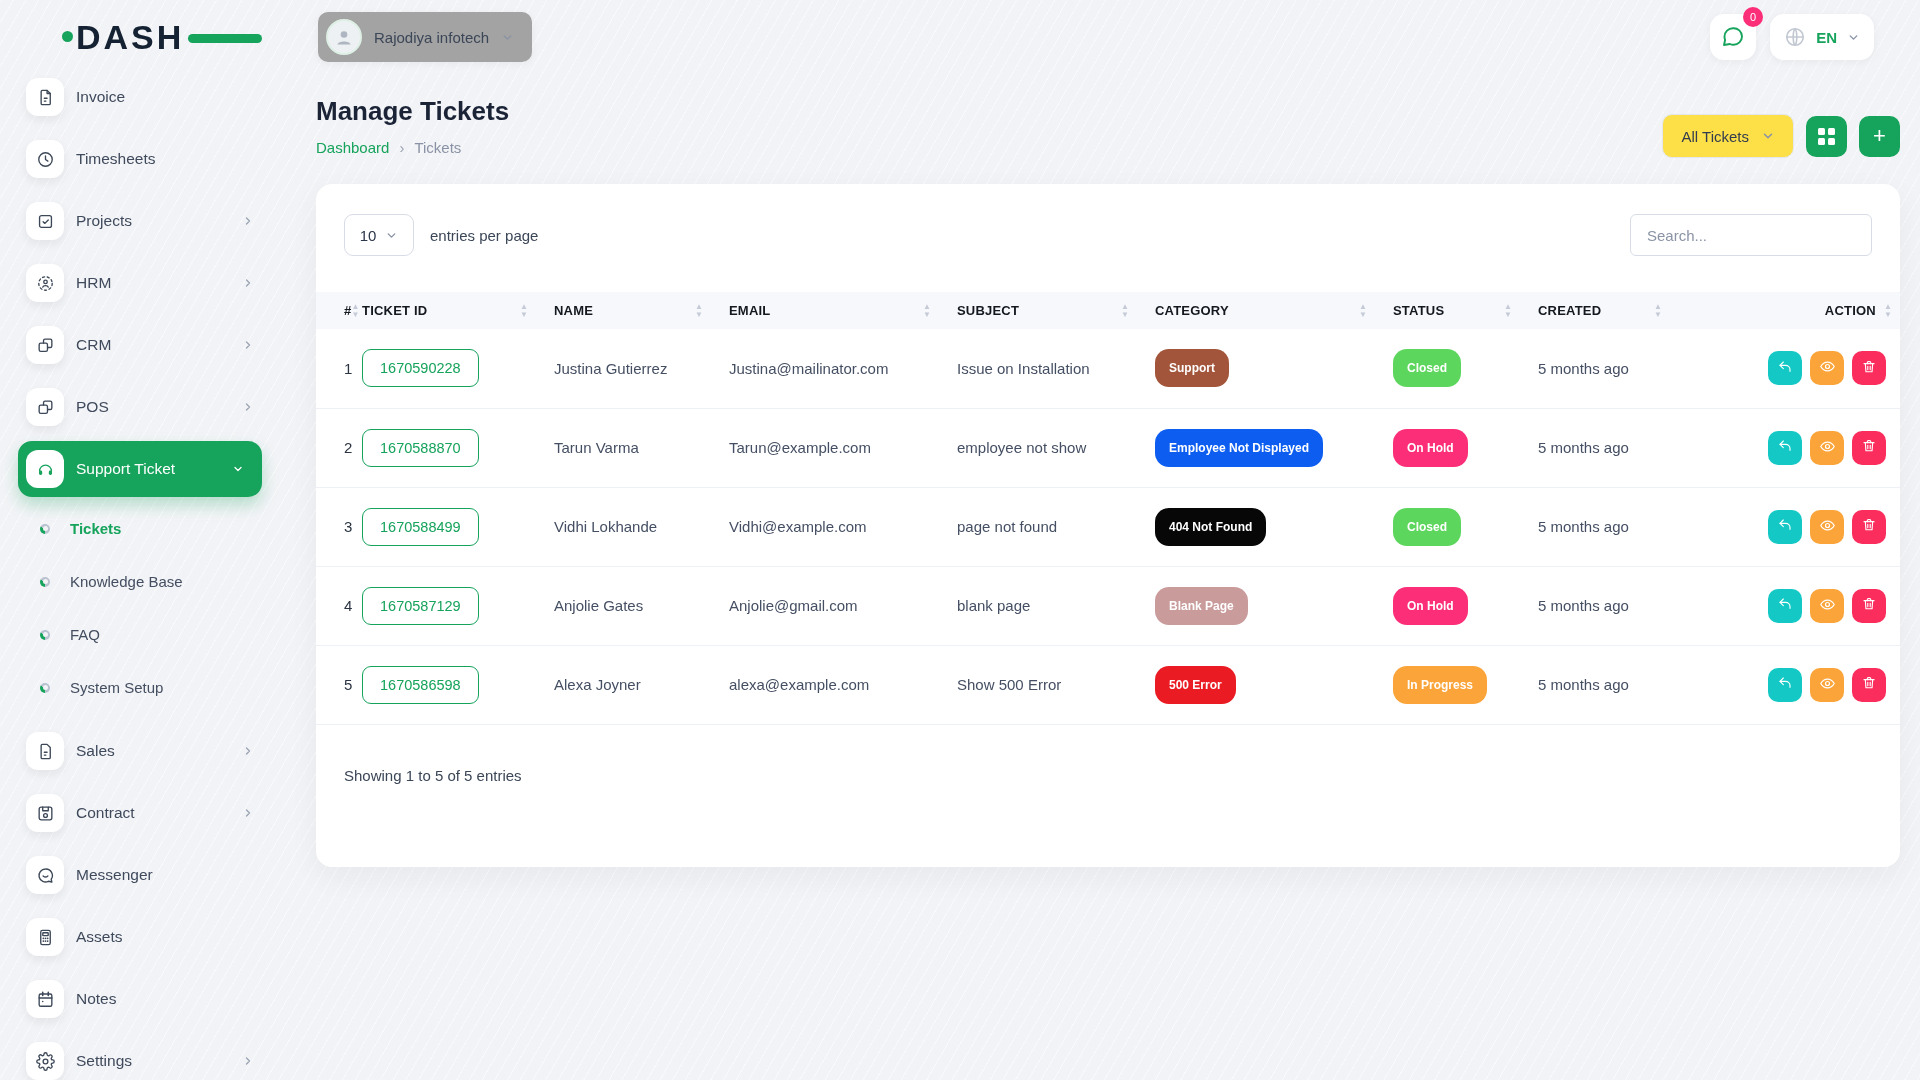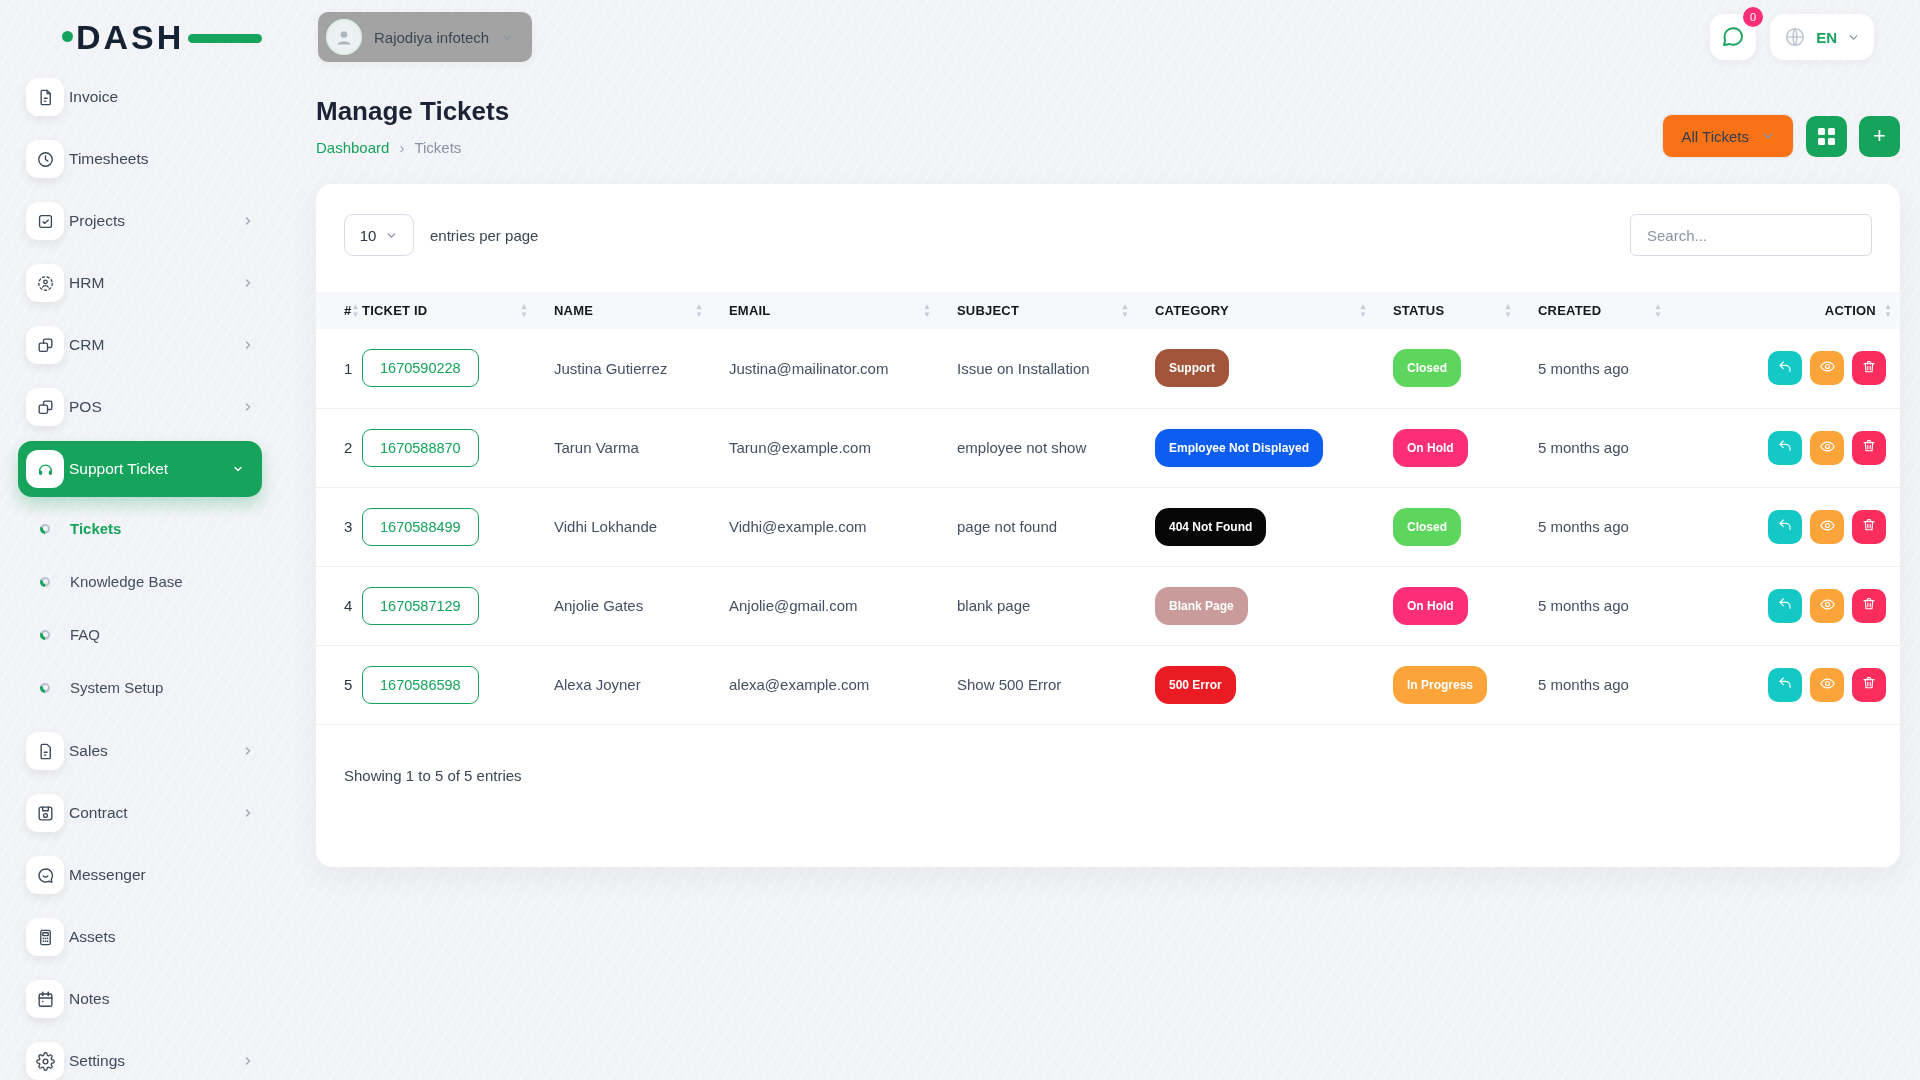--- a/index.html
+++ b/index.html
@@ -24,21 +24,21 @@
   .chev { color:#8a93a5; display:flex; align-items:center; }
   .spacer { flex:1; }
   .chat-btn { position:relative; width:46px; height:46px; border:none; border-radius:14px; background:#fff; color:var(--green); display:flex; align-items:center; justify-content:center; cursor:pointer; box-shadow:0 2px 8px rgba(21,34,51,.05); }
   .badge { position:absolute; top:-7px; right:-7px; min-width:20px; height:20px; border-radius:10px; background:#fb2e77; color:#fff; font-size:11px; display:flex; align-items:center; justify-content:center; padding:0 5px; }
   .lang-select { margin:0 46px 0 14px; height:46px; background:#fff; border-radius:14px; display:flex; align-items:center; gap:10px; padding:0 14px; cursor:pointer; box-shadow:0 2px 8px rgba(21,34,51,.05); }
   .lang-select .globe { color:#c2c8d2; display:flex; }
   .lang-select .lang { color:var(--green); font-size:15px; font-weight:600; }
 
   
   .sidebar { position:absolute; top:66px; left:0; width:272px; bottom:0; padding-left:26px; }
-  .side-item { height:62px; display:flex; align-items:center; gap:5px; cursor:pointer; position:relative; padding-right:18px; }
+  .side-item { height:62px; display:flex; align-items:center; gap:12px; cursor:pointer; position:relative; padding-right:18px; }
   .icon-box { width:38px; height:38px; flex:0 0 38px; border-radius:12px; background:#fff; box-shadow:0 4px 10px rgba(21,34,54,.07); display:flex; align-items:center; justify-content:center; color:#3c4757; }
   .side-item .lbl { font-size:15.5px; color:#3f4a5c; }
   .side-item .arrow { margin-left:auto; color:#9aa3b2; display:flex; }
   .side-item.active { background:var(--green); border-radius:14px; margin:3px 10px 3px -8px; padding-left:8px; height:56px; box-shadow:0 8px 16px rgba(22,163,92,.28); }
   .side-item.active .icon-box { color:var(--green); box-shadow:none; }
   .side-item.active .lbl { color:#fff; font-weight:400; }
   .side-item.active .arrow { color:#fff; }
   .arrow svg.down { transform:rotate(90deg); }
   .sub-list { padding:2px 0 6px 0; }
   .sub-item { height:53px; display:flex; align-items:center; gap:20px; padding-left:14px; cursor:pointer; }
@@ -49,21 +49,21 @@
 
   
   main { position:absolute; left:272px; top:74px; right:0; bottom:0; padding:0 20px 0 44px; }
   .page-head { display:flex; align-items:flex-start; justify-content:space-between; margin-top:22px;gap:32px; }
   h1 { font-size:26px; font-weight:700; color:#1b2437; }
   .breadcrumb { margin-top:12px; display:flex; align-items:center; gap:10px; font-size:15px; }
   .breadcrumb a { color:var(--green); text-decoration:none; cursor:pointer; }
   .bc-sep { color:#9aa3b2; font-size:15px; }
   .breadcrumb .current { color:#8a93a5; }
   .head-actions { display:flex; align-items:center; gap:8px; margin-top:18px; }
-  .filter-btn { height:44px; background:#f97316; border:1px solid #e3e6ee; border-radius:10px; padding:0 18px; display:flex; align-items:center; gap:12px; font-size:15px; color:#323c4e; cursor:pointer; font-family:inherit; }
+  .filter-btn { height:44px; background:#fde047; border:1px solid #e3e6ee; border-radius:10px; padding:0 18px; display:flex; align-items:center; gap:12px; font-size:15px; color:#323c4e; cursor:pointer; font-family:inherit; }
   .grid-btn,.add-btn { width:41px; height:41px; border:none; border-radius:10px; background:var(--green); color:#fff; cursor:pointer; display:flex; align-items:center; justify-content:center; margin-left:4px; }
   .grid-glyph { display:grid; grid-template-columns:7px 7px; grid-template-rows:7px 7px; gap:3px; }
   .grid-glyph span { background:#fff; border-radius:1.5px; }
   .add-btn { font-size:22px; font-weight:400; line-height:1; }
 
   
   .card { margin-top:26px; background:#fff; border-radius:16px; box-shadow:0 10px 30px rgba(21,34,54,.05); padding:30px 0 0 0; min-height:683px; }
   .card-controls { display:flex; align-items:flex-start; justify-content:space-between; padding:0 28px; margin-bottom:36px; }
   .card-controls .left { display:flex; align-items:center; gap:16px; }
   .entries-select { height:42px; width:70px; background:#fff; border:1px solid #d8dce6; border-radius:9px; display:flex; align-items:center; justify-content:center; gap:9px; font-size:15px; color:#2b3648; cursor:pointer; font-family:inherit; }

